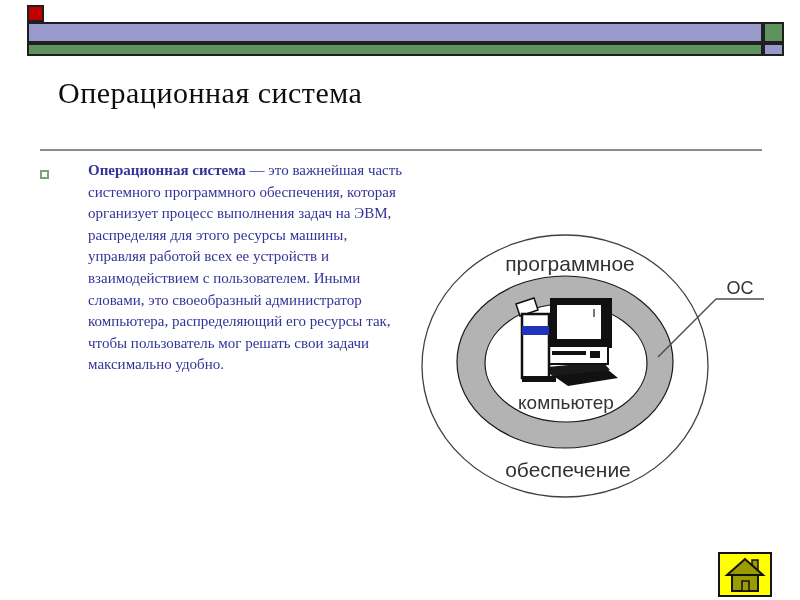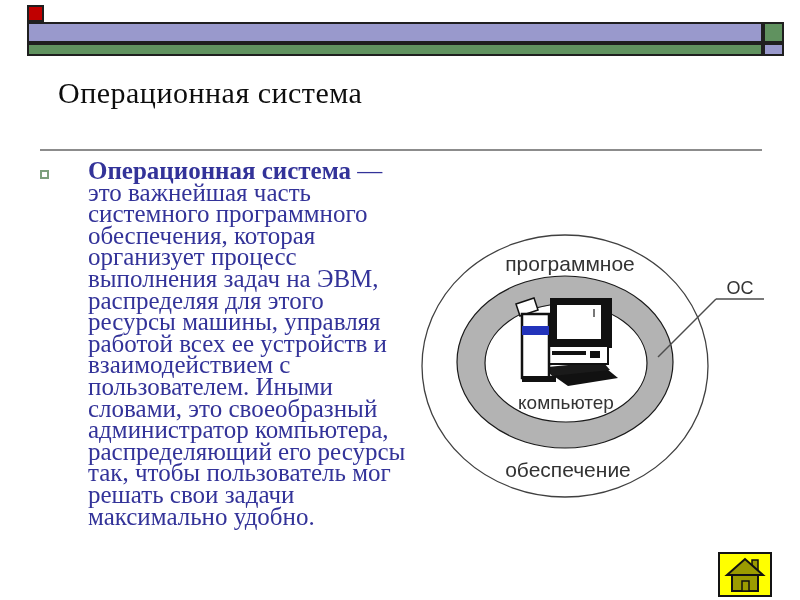--- a/index.html
+++ b/index.html
@@ -14,21 +14,21 @@
   .cap-green{left:763px;top:22px;width:21px;height:21px;background:#60925f;border:2px solid #1f1f1f;}
   .cap-purple{left:763px;top:43px;width:21px;height:13px;background:#9999cc;border:2px solid #1f1f1f;}
 
   
   .title{left:58px;top:76px;width:600px;margin:0;font-size:30px;font-weight:normal;
          color:#0d0d0d;letter-spacing:0.5px;}
   .rule{left:40px;top:149px;width:722px;height:2px;background:#8c8c8c;}
 
   
   .bullet-sq{left:40px;top:170px;width:9px;height:9px;border:2px solid #7da07d;background:#ffffff;}
-  .body-text{left:88px;top:160px;width:320px;margin:0;font-size:25px;line-height:21.6px;
+  .body-text{left:88px;top:160px;width:320px;margin:0;font-size:15px;line-height:21.6px;
              color:#333399;}
   .body-text b{font-weight:bold;}
 
   
   .diagram{left:410px;top:210px;width:400px;height:300px;}
   .diagram text{font-family:"Liberation Sans", sans-serif;fill:#333333;}
 
   
   .home-btn{left:718px;top:552px;width:54px;height:45px;background:#ffff00;
             border:2px solid #141414;cursor:pointer;padding:0;}

